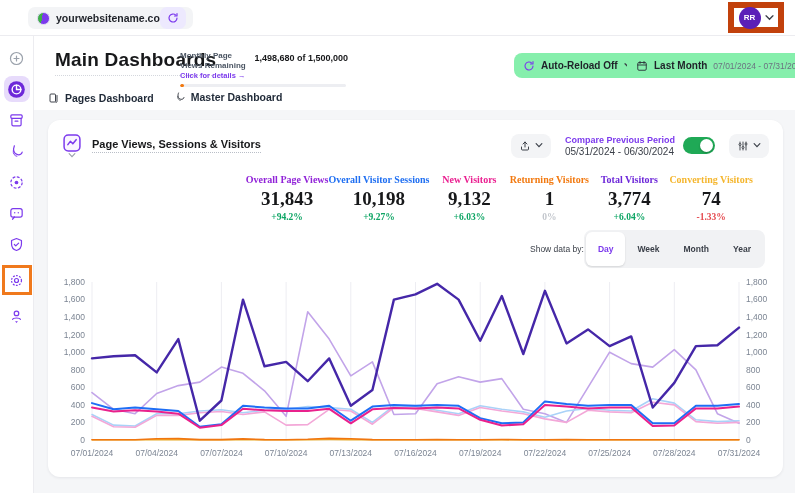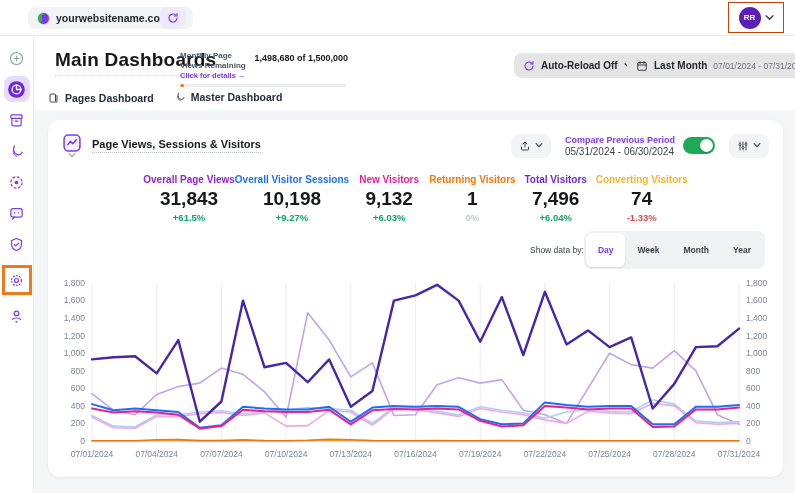--- a/index.html
+++ b/index.html
@@ -11,21 +11,21 @@
     border-bottom:1px solid #ececf0; z-index:5; }
   .site-pill { position:absolute; left:28px; top:7px; height:22px; display:flex; align-items:center;
     gap:6px; background:#f3f4f6; border-radius:7px; padding:0 9px; cursor:pointer; }
   .favicon { width:13px; height:13px; border-radius:50%;
     background:linear-gradient(100deg,#3fae49 0 38%,#7c3aed 38%); border:1px solid #d8d2ee; }
   .site-name { font-size:10.5px; font-weight:600; color:#1f2229; }
   .chev { display:inline-block; }
   .reload-btn { position:absolute; left:160px; top:7px; width:26px; height:22px; background:#ede9fe;
     border-radius:7px; display:flex; align-items:center; justify-content:center; cursor:pointer; }
   .avatar-wrap { position:absolute; right:11px; top:2px; width:56px; height:31px;
-    border:1px solid #c2410c; display:flex; align-items:center; justify-content:center; gap:4px; }
+    border:6px solid #c2410c; display:flex; align-items:center; justify-content:center; gap:4px; }
   .avatar { width:22px; height:22px; border-radius:50%; background:#5b1fb8; color:#fff;
     font-size:8px; font-weight:700; display:flex; align-items:center; justify-content:center; cursor:pointer; }
 
   
   #sidebar { position:absolute; left:0; top:36px; width:34px; bottom:0; background:#fff;
     border-right:1px solid #ececf0; display:flex; flex-direction:column; align-items:center; z-index:4; }
   .sb-item { width:26px; height:26px; display:flex; align-items:center; justify-content:center;
     cursor:pointer; border-radius:8px; margin-top:5px; }
   .sb-item.first { margin-top:9px; }
   .sb-active { background:#e7dbfb; }
@@ -38,21 +38,21 @@
     letter-spacing:.2px; border-bottom:1px dotted #d4d7dd; padding-bottom:4px; }
 
   .quota { position:absolute; left:146px; top:15px; width:168px; }
   .quota-row { display:flex; align-items:flex-start;justify-content:space-between; }
   .quota-label { font-size:8px; font-weight:600; color:#4b5563; line-height:1.25; }
   .quota-link { font-size:7.5px; color:#7c3aed; font-weight:600; cursor:pointer; }
   .quota-value { font-size:9px; font-weight:700; color:#17181a; margin-left:7px; margin-top:2px; white-space:nowrap; }
   .quota-bar { margin-top:4px; width:166px; height:3px; border-radius:2px; background:#edeef2; overflow:hidden; }
   .quota-fill { height:100%; width:4px; background:#f2790f; border-radius:2px; }
 
-  .pill { position:absolute; top:17px; height:25px; background:#e5e5e5; border-radius:8px;
+  .pill { position:absolute; top:17px; height:25px; background:#86efac; border-radius:8px;
     display:flex; align-items:center; gap:6px; padding:0 9px; cursor:pointer; }
   #auto-reload { left:480px; }
   #date-range { left:593px; }
   .pill-label { font-size:10px; font-weight:600; color:#1f2229; white-space:nowrap; }
   .pill-sub { font-size:8.5px; color:#6b7280; white-space:nowrap; }
 
   #tabs { position:absolute; left:14px; top:55px; display:flex; gap:20px; }
   .tab { display:flex; align-items:center; gap:5px; font-size:10.5px; font-weight:600;
     color:#1f2937; padding-bottom:7px; cursor:pointer; }
   .tab.active { border-bottom:2px solid #3f4753; }
@@ -68,21 +68,21 @@
   .head-spacer { flex:1; }
   .mini-pill { height:24px; background:#f3f4f6; border-radius:8px; display:flex; align-items:center;
     gap:4px; padding:0 8px; cursor:pointer; }
   .compare { display:flex; align-items:center; gap:8px; margin:0 14px; }
   .compare-label { font-size:9px; font-weight:700; color:#7c3aed; }
   .compare-dates { font-size:10px; color:#3a3f48; margin-top:1px; }
   .toggle { width:32px; height:17px; border-radius:9px; background:#1fa956; position:relative; cursor:pointer; }
   .toggle-knob { position:absolute; right:2px; top:2px; width:13px; height:13px; border-radius:50%;
     background:#fff; box-shadow:0 1px 2px rgba(0,0,0,.25); }
 
-  .metrics { display:flex; justify-content:center; padding:12px 30px 4px 30px; }
+  .metrics { display:flex; justify-content:flex-end; padding:12px 30px 4px 30px;font-family:Liberation Serif, serif; }
   .metric { text-align:center; min-width:80px; }
   .metric-label { font-size:10px; font-weight:700; }
   .metric-value { font-size:19px; font-weight:700; color:#17181a; margin-top:3px; }
   .metric-change { font-size:9.5px; font-weight:600; margin-top:2px; }
 
   .showdata { display:flex; justify-content:flex-end; align-items:center; padding:4px 18px 2px 0; }
   .showdata-label { font-size:8.5px; color:#3a3f48; }
   .seg { display:flex; background:#f1f2f4; border-radius:8px; padding:2px; }
   .seg-opt { font-size:8.5px; font-weight:600; color:#3a3f48; padding:12px 12px; border-radius:6px; cursor:pointer; }
   .seg-opt.active { background:#fff; color:#7c3aed; box-shadow:0 1px 2px rgba(0,0,0,.12); }
@@ -274,40 +274,40 @@
           <svg width="8" height="5" viewBox="0 0 10 7">
               <polyline points="1,1 5,5 9,1" fill="none" stroke="#3a3f48" stroke-width="1.6" stroke-linecap="round"></polyline>
             </svg>
         </div>
       </div>
 
       <div class="metrics">
         <div class="metric">
           <div class="metric-label" style="color: rgb(145, 35, 216);">Overall Page Views</div>
           <div class="metric-value">31,843</div>
-          <div class="metric-change" style="color: rgb(13, 165, 100);">+61.5%</div>
+          <div class="metric-change" style="color: rgb(13, 165, 100);">+94.2%</div>
         </div>
         <div class="metric">
           <div class="metric-label" style="color: rgb(31, 111, 242);">Overall Visitor Sessions</div>
           <div class="metric-value">10,198</div>
           <div class="metric-change" style="color: rgb(13, 165, 100);">+9.27%</div>
         </div>
         <div class="metric">
           <div class="metric-label" style="color: rgb(234, 31, 144);">New Visitors</div>
           <div class="metric-value">9,132</div>
           <div class="metric-change" style="color: rgb(13, 165, 100);">+6.03%</div>
         </div>
         <div class="metric">
           <div class="metric-label" style="color: rgb(242, 121, 15);">Returning Visitors</div>
           <div class="metric-value">1</div>
           <div class="metric-change" style="color: rgb(195, 199, 205);">0%</div>
         </div>
         <div class="metric">
           <div class="metric-label" style="color: rgb(109, 40, 217);">Total Visitors</div>
-          <div class="metric-value">7,496</div>
+          <div class="metric-value">3,774</div>
           <div class="metric-change" style="color: rgb(13, 165, 100);">+6.04%</div>
         </div>
         <div class="metric">
           <div class="metric-label" style="color: rgb(245, 182, 46);">Converting Visitors</div>
           <div class="metric-value">74</div>
           <div class="metric-change" style="color: rgb(229, 72, 77);">-1.33%</div>
         </div>
       </div>
 
       <div class="showdata">

